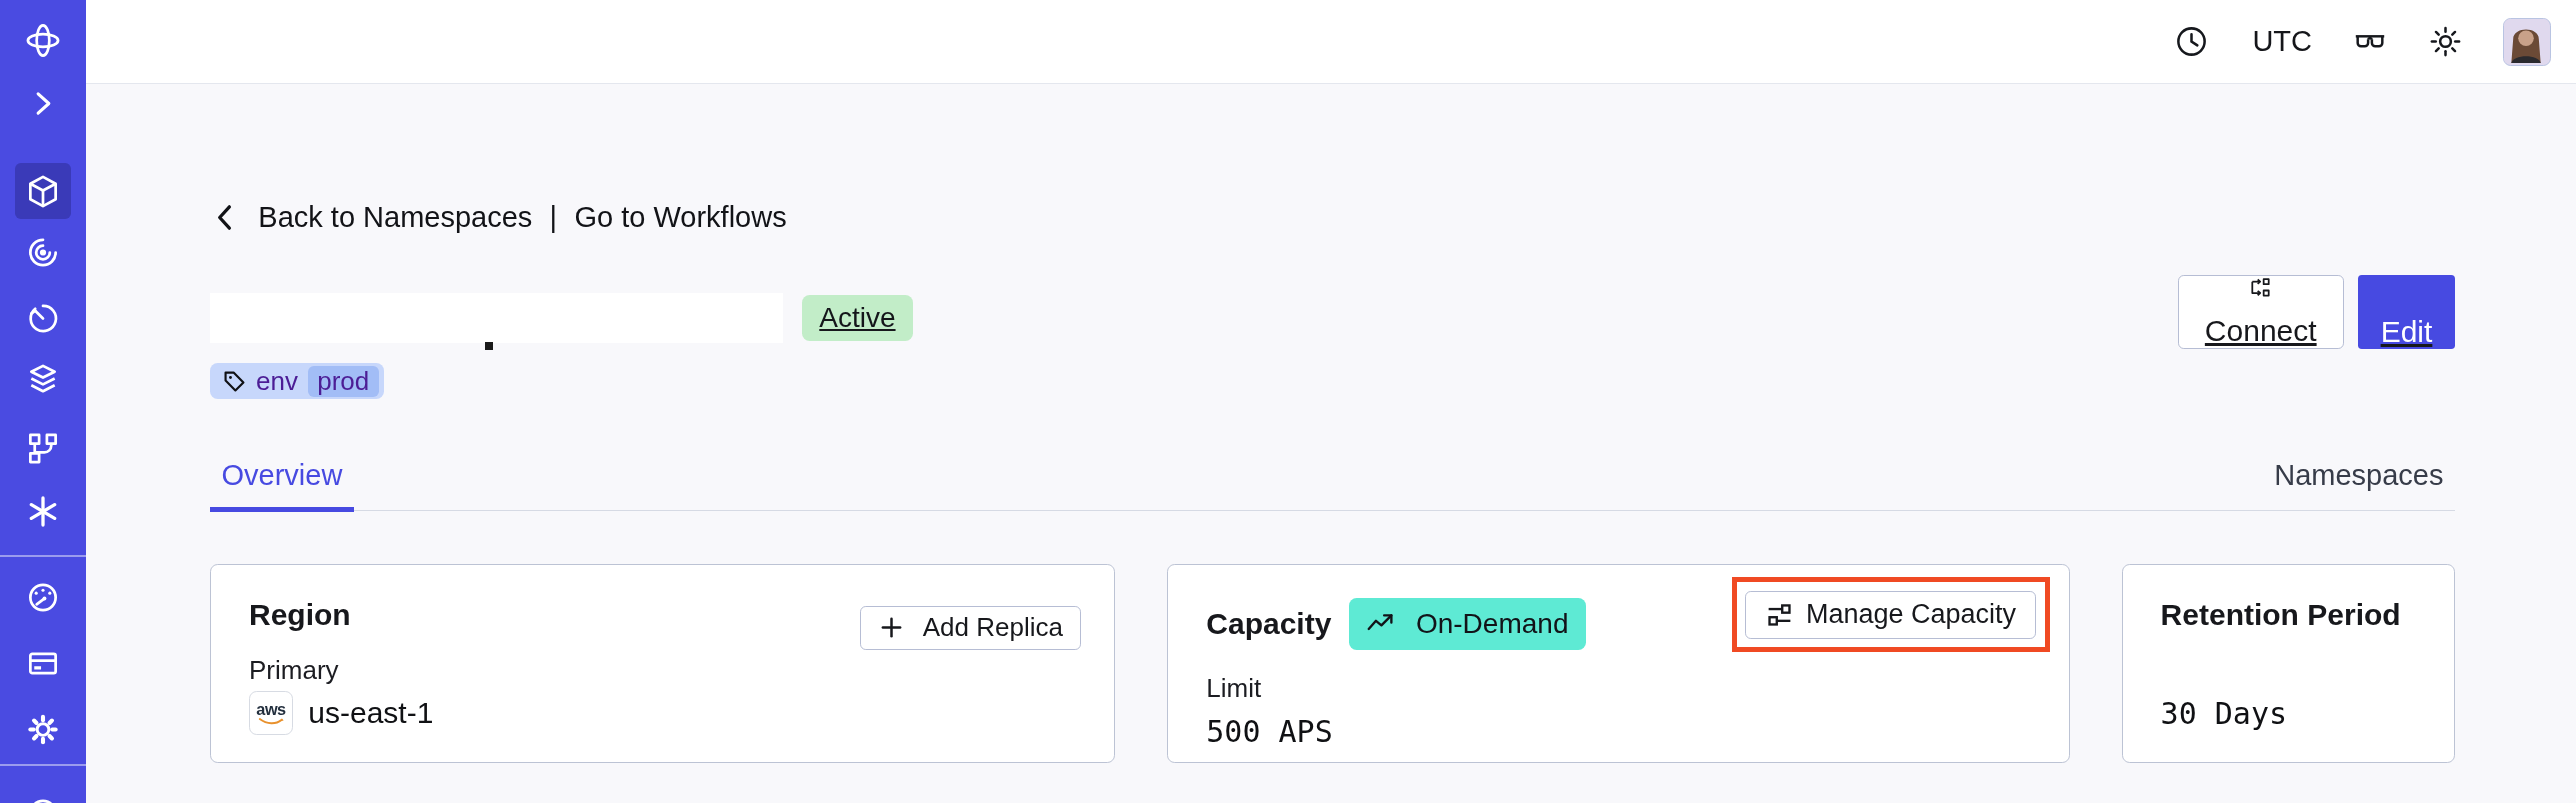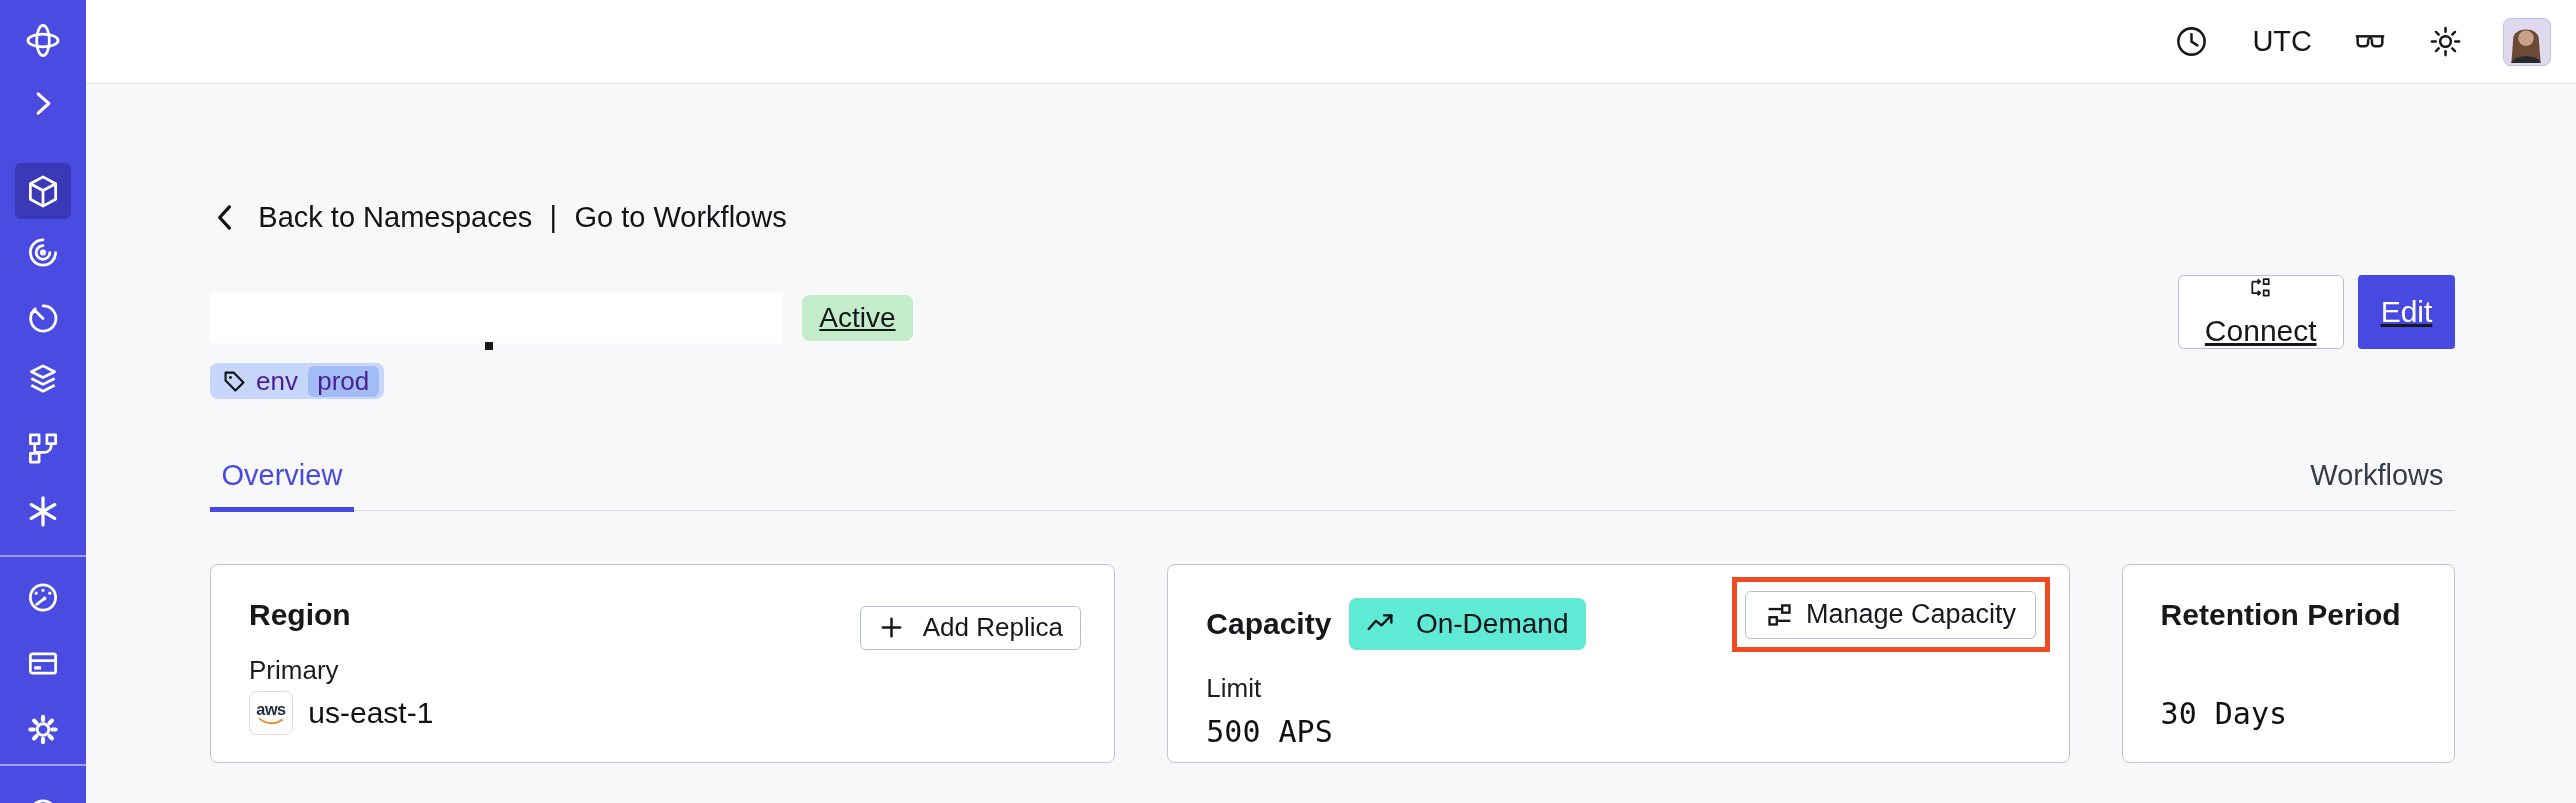--- a/index.html
+++ b/index.html
@@ -48,21 +48,21 @@
     margin:20px 0 0 19px; height:46px; padding:0 17.3px; border-radius:7.7px;
     background:#c2edc8; color:#14161a; font-size:28px; display:flex; align-items:center;
   }
   .title-actions { display:flex; gap:14.4px; }
   .btn-connect {
     height:74px; padding:0 26px; background:#ffffff; border:1.9px solid #b6bdd4; border-radius:5.8px;
     display:flex; align-items:center; gap:15.3px; font-size:30px; color:#17181c; cursor:pointer;flex-direction:column;
   }
   .btn-edit {
     height:74px; width:97px; background:#474ae1; color:#ffffff; border:none; border-radius:3.8px;
-    font-size:30px; display:flex; align-items:center; justify-content:center; cursor:pointer;
+    font-size:30px; display:flex; align-items:flex-end; justify-content:center; cursor:pointer;
   }
 
   .tag-row { margin-top:14.4px; }
   .tag-chip {
     display:inline-flex; align-items:center; gap:9.6px; height:36px; padding:0 4.8px 0 11.5px;
     background:#c7d7fb; border-radius:7.7px; font-size:26px; color:#4c1d95; cursor:pointer;
   }
   .tag-value { background:#a2bdf6; border-radius:5.8px; height:31px; display:flex; align-items:center; padding:0 9.6px; }
 
   .tabs { margin-top:60px; display:flex; gap:23px; border-bottom:1.9px solid #d6dae4;justify-content:space-between; }
@@ -298,21 +298,21 @@
         <path d="M4 4 H13 L24 15 L15 24 L4 13 Z"></path>
           <circle cx="9.5" cy="9.5" r="1.6" fill="#101114" stroke="none"></circle>
       </svg>
       <span>env</span>
       <span class="tag-value">prod</span>
     </div>
   </div>
 
   <div class="tabs">
     <div class="tab active">Overview</div>
-    <div class="tab">Workflows</div>
+    <div class="tab">Namespaces</div>
   </div>
 
   <div class="cards">
 
     <section class="card card-region">
       <div class="card-title-row">
         <div class="card-title">Region</div>
       </div>
       <button class="btn-add-replica">
         <svg viewBox="0 0 26 26" width="25" height="25" fill="none" stroke="#17181c" stroke-width="2.6" stroke-linecap="round">

